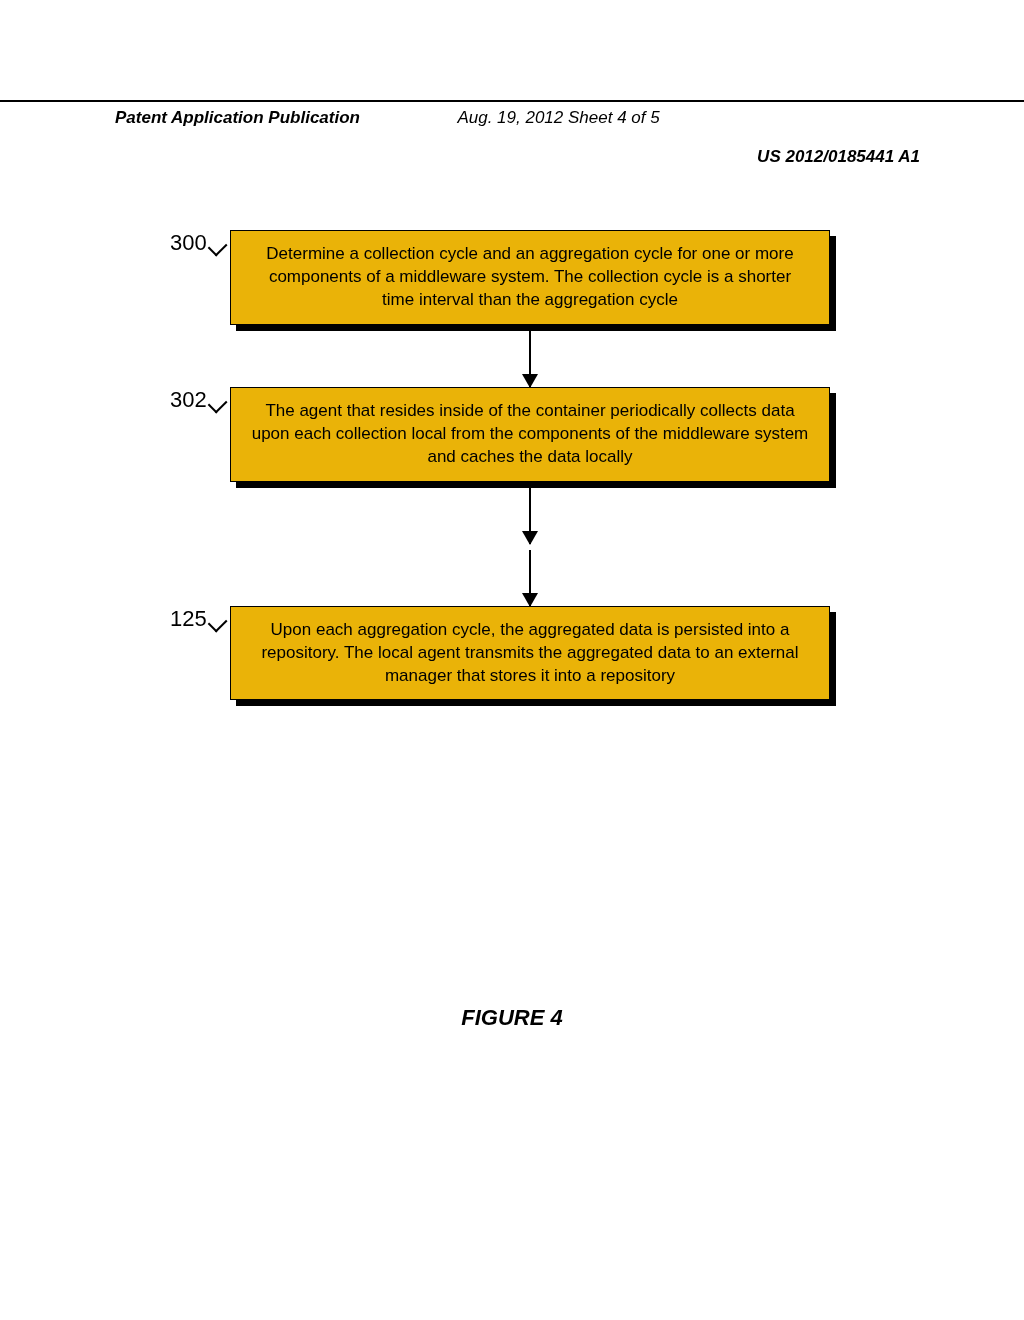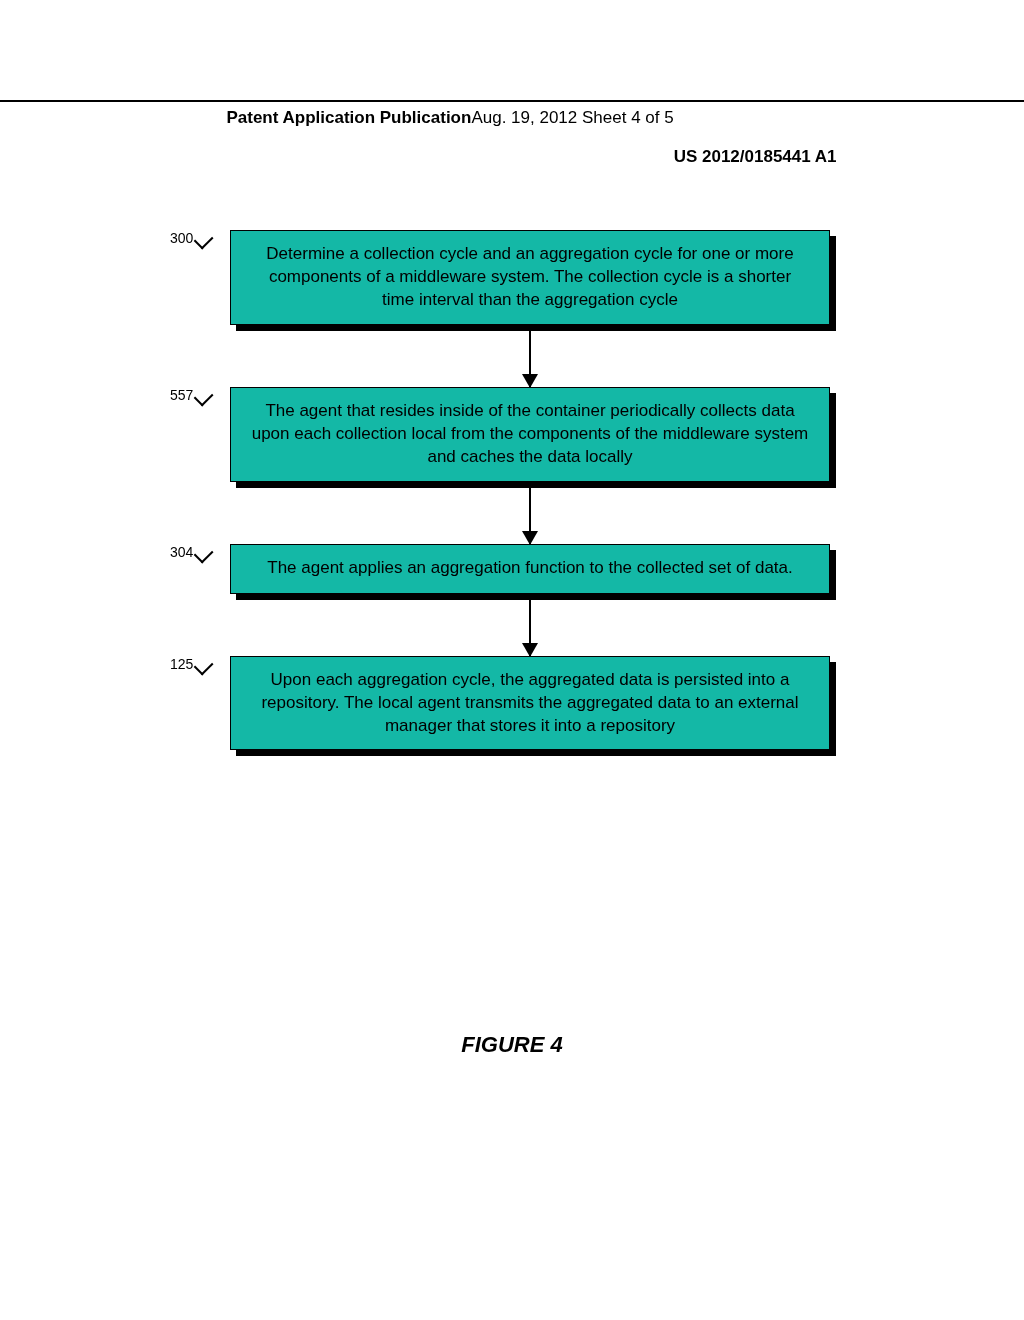--- a/index.html
+++ b/index.html
@@ -12,42 +12,43 @@
   }
   .header {
     position: absolute;
     top: 100px;
     left: 0;
     width: 100%;
     border-top: 2px solid black;
   }
   .header-text {
     display: flex;
-    justify-content: center;
-    padding: 6px 76px 0 115px;
+    justify-content: space-between;
+    padding: 6px 104px 0 115px;
     font-size: 17px;
+    font-style: italic;
   }
   .header-left { font-weight: bold; }
   .header-right { font-weight: bold; margin-top: 39px; }
   .header-middle { text-align: center; }
   .flowchart {
     position: absolute;
     top: 230px;
     left: 170px;
     width: 660px;
   }
   .step {
     position: relative;
     margin-bottom: 0;
   }
   .label {
     position: absolute;
     left: 0;
     top: 0;
-    font-size: 14px;
+    font-size: 22px;
   }
   .label-tick {
     display: inline-block;
     width: 16px;
     height: 12px;
     border-bottom: 2px solid black;
     border-left: 2px solid black;
     transform: rotate(-45deg) translateY(-2px);
     margin-left: 4px;
     position: relative;
@@ -60,29 +61,29 @@
   .box-shadow {
     position: absolute;
     top: 6px;
     left: 6px;
     width: 100%;
     height: 100%;
     background: black;
   }
   .box {
     position: relative;
-    background: #14b8a6;
+    background: #eab308;
     border: 1.5px solid black;
     padding: 12px 20px;
     text-align: center;
     font-size: 17px;
     line-height: 1.35;
     min-height: 50px;
     display: flex;
-    align-items: center;
+    align-items: flex-end;
     justify-content: center;
   }
   .arrow-container {
     display: flex;
     justify-content: center;
     margin-left: 60px;
     padding-top: 6px;
   }
   .arrow-line {
     width: 2px;
@@ -97,21 +98,21 @@
     left: 50%;
     transform: translateX(-50%);
     width: 0;
     height: 0;
     border-left: 8px solid transparent;
     border-right: 8px solid transparent;
     border-top: 14px solid black;
   }
   .figure-caption {
     position: absolute;
-    top: 1032px;
+    top: 1005px;
     width: 100%;
     text-align: center;
     font-size: 22px;
     font-weight: bold;
     font-style: italic;
   }
 </style>
 </head>
 <body>
 
@@ -135,44 +136,33 @@
         <span>Determine a collection cycle and an aggregation cycle for one or more components of a middleware system. The collection cycle is a shorter time interval than the aggregation cycle</span>
       </div>
     </div>
   </div>
   <div class="arrow-container">
     <div class="arrow-line"></div>
   </div>
 
   <div class="step">
     <div class="label">
-      <span>557</span><span class="label-tick"></span>
+      <span>302</span><span class="label-tick"></span>
     </div>
     <div class="box-wrap">
       <div class="box-shadow"></div>
       <div class="box">
         <span>The agent that resides inside of the container periodically collects data upon each collection local from the components of the middleware system and caches the data locally</span>
       </div>
     </div>
   </div>
   <div class="arrow-container">
     <div class="arrow-line"></div>
   </div>
 
-  <div class="step">
-    <div class="label">
-      <span>304</span><span class="label-tick"></span>
-    </div>
-    <div class="box-wrap">
-      <div class="box-shadow"></div>
-      <div class="box">
-        <span>The agent applies an aggregation function to the collected set of data.</span>
-      </div>
-    </div>
-  </div>
   <div class="arrow-container">
     <div class="arrow-line"></div>
   </div>
 
   <div class="step">
     <div class="label">
       <span>125</span><span class="label-tick"></span>
     </div>
     <div class="box-wrap">
       <div class="box-shadow"></div>

